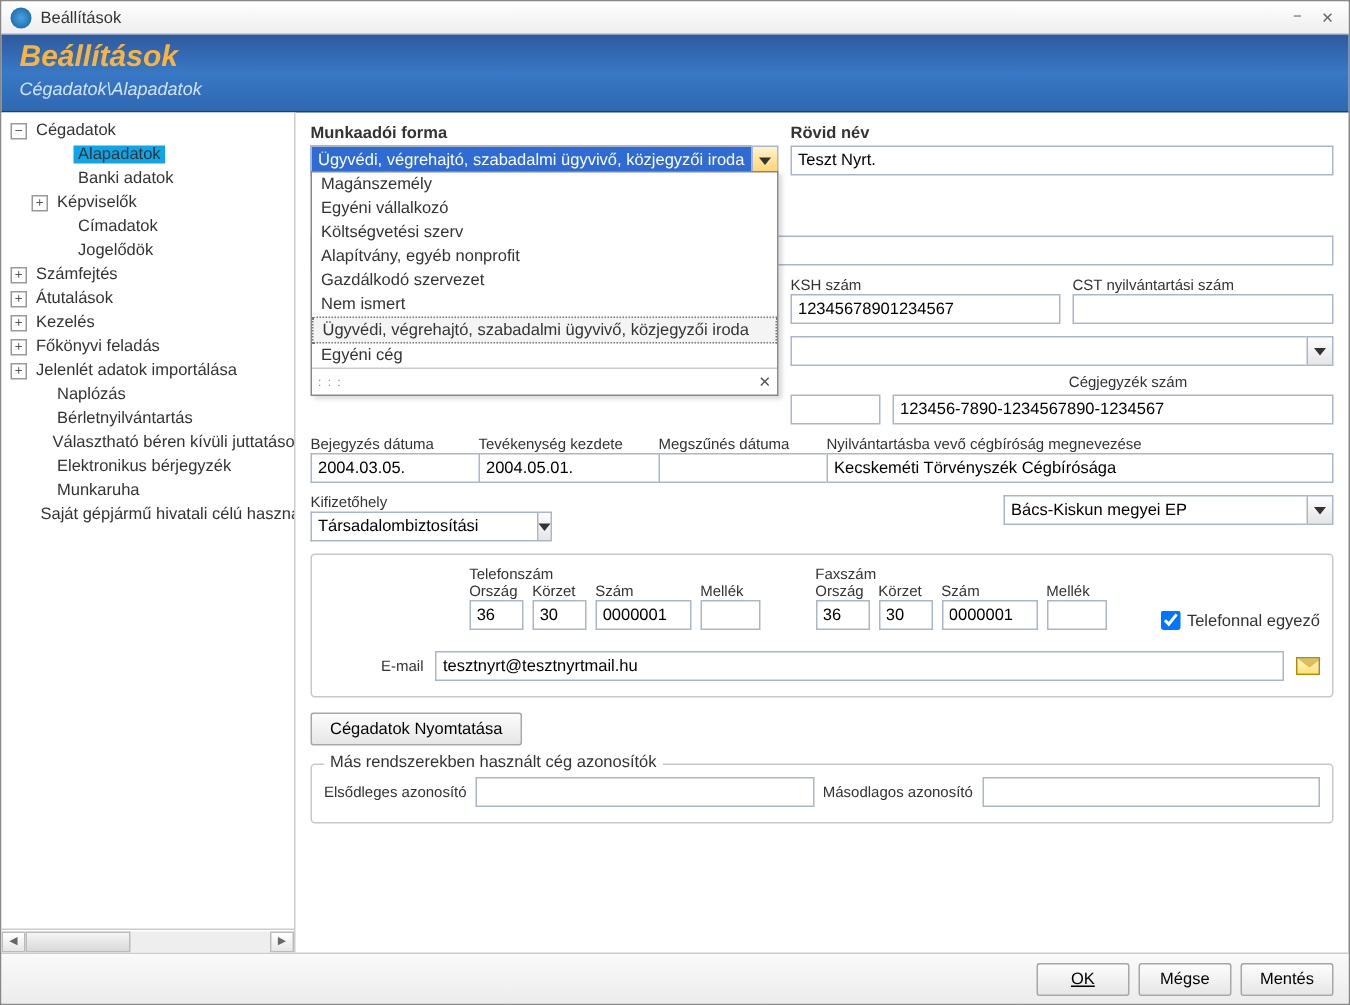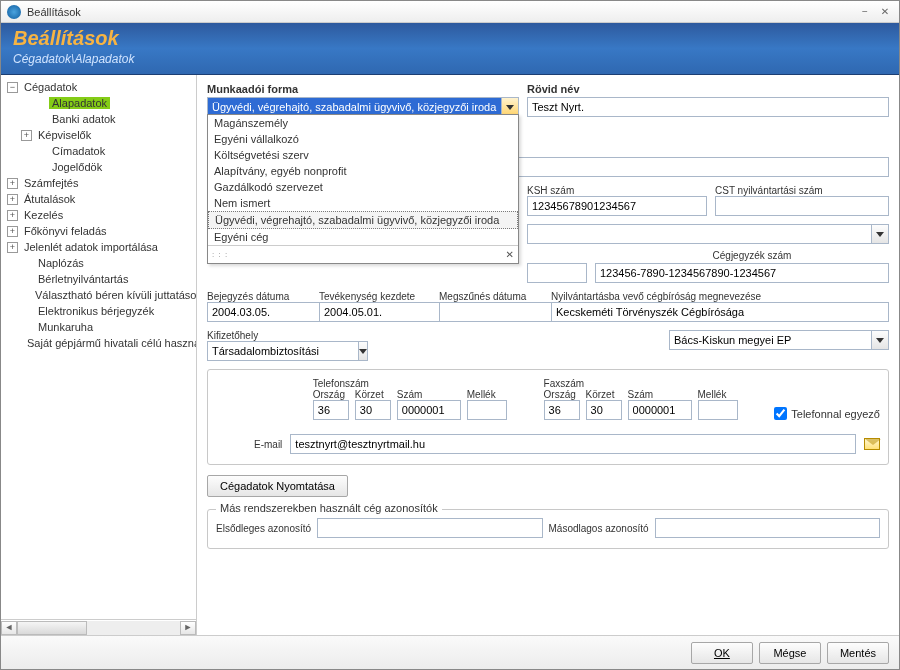--- a/index.html
+++ b/index.html
@@ -9,21 +9,21 @@
 .titlebar .icon { width: 14px; height: 14px; background: radial-gradient(#4aa3df, #0f5c9e); border-radius: 50%; margin-right: 6px; }
 .titlebar .title { flex: 1; font-size: 11px; }
 .titlebar .wbtn { width: 16px; height: 14px; margin-left: 4px; display: flex; align-items: center; justify-content: center; font-size: 10px; color: #666; }
 .header-band { height: 52px; background: linear-gradient(#2e5a9e, #3878c5 50%, #2f68b1); border-bottom: 1px solid #1c3e72; padding: 4px 12px; }
 .header-band h1 { font-style: italic; font-weight: bold; font-size: 20px; color: #f7b443; }
 .header-band .crumb { font-style: italic; color: #cfe3ff; font-size: 12px; margin-top: 2px; }
 .body { flex: 1; display: flex; min-height: 0; }
 .tree-pane { width: 196px; border-right: 1px solid #ccc; background: #fff; overflow: hidden; display: flex; flex-direction: column; }
 .tree { flex: 1; padding: 4px 0; overflow: hidden; }
 .tree-row { display: flex; align-items: center; height: 16px; padding-left: 6px; white-space: nowrap; }
-.tree-row.sel span.lbl { background: #84cc16; }
+.tree-row.sel span.lbl { background: #0ea5e9; }
 .expander { width: 11px; height: 11px; border: 1px solid #999; font-size: 9px; line-height: 9px; text-align: center; margin-right: 3px; color: #555; cursor: pointer; }
 .blank-exp { width: 11px; height: 11px; margin-right: 3px; }
 .tree-row .lbl { padding: 0 3px; }
 .tree-scroll { height: 16px; border-top: 1px solid #ccc; display: flex; align-items: center; }
 .tree-scroll .btn { width: 16px; height: 14px; border: 1px solid #bbb; background: linear-gradient(#fff,#e6e6e6); font-size: 9px; text-align: center; color: #666; }
 .tree-scroll .track { flex: 1; height: 14px; background: #eee; position: relative; }
 .tree-scroll .thumb { position: absolute; left: 0; width: 70px; top: 0; bottom: 0; background: linear-gradient(#f5f5f5,#d9d9d9); border: 1px solid #bbb; }
 .form-pane { flex: 1; padding: 8px 10px 0 10px; position: relative; overflow: hidden; }
 .section-label { font-weight: bold; font-size: 11px; margin-bottom: 2px; }
 input[type=text], .textinput { border: 1px solid #a9b7c9; height: 20px; padding: 0 4px; font-size: 11px; background: #fff; }

